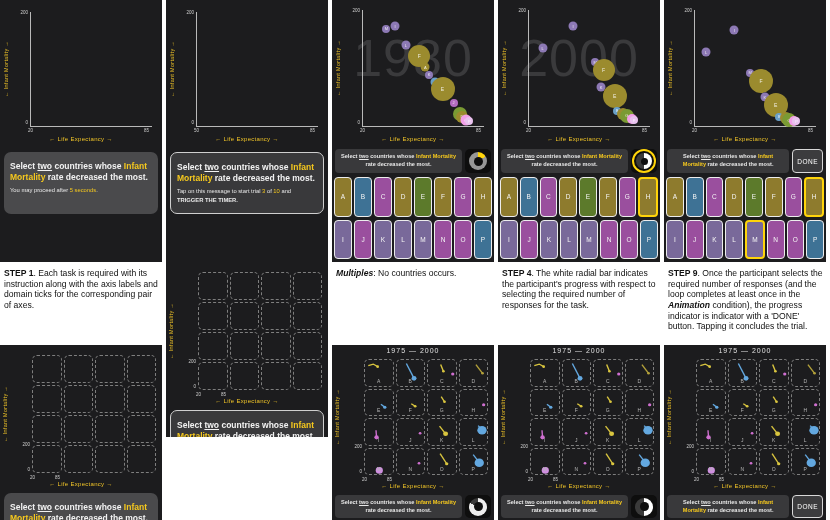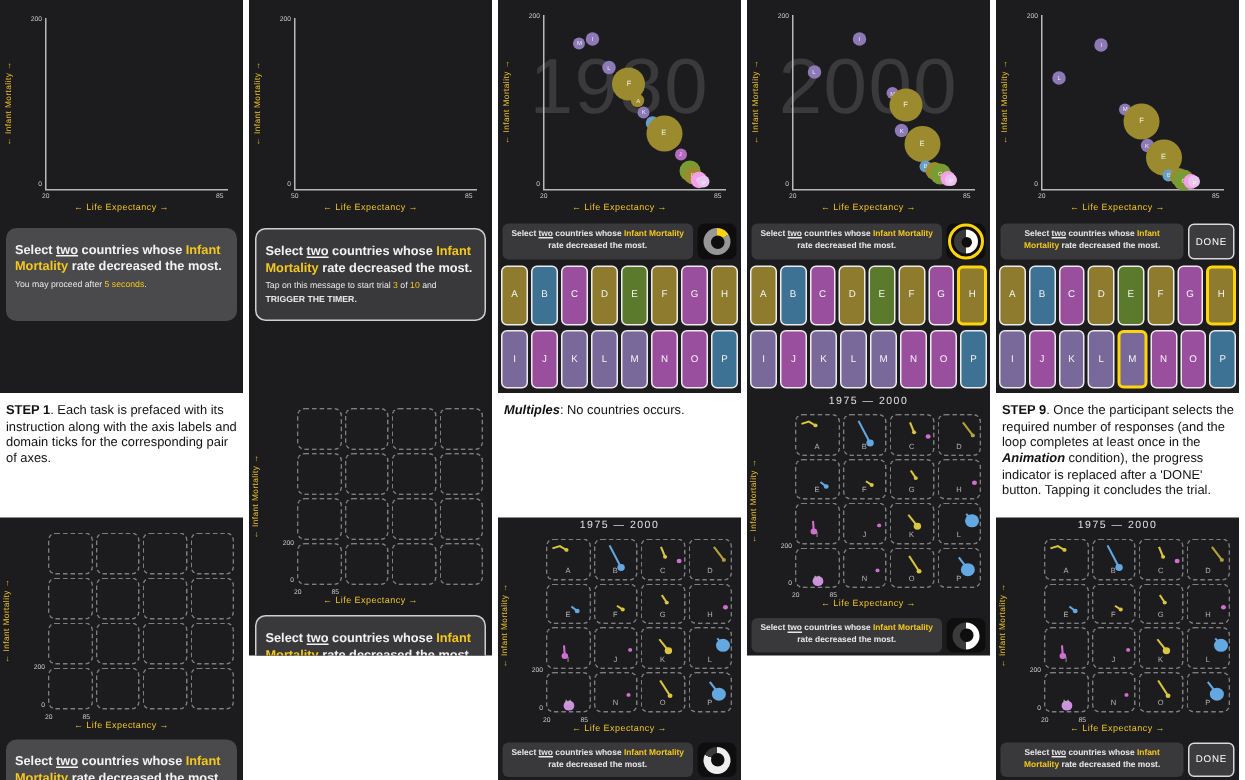--- a/index.html
+++ b/index.html
@@ -68,21 +68,21 @@
         <div class="tick" style="left: 14px; top: 10px; width: 14px; text-align: right;">200</div>
         <div class="tick" style="left: 20px; top: 120px; width: 8px; text-align: right;">0</div>
         <div class="tick" style="left: 28px; top: 128px;">20</div>
         <div class="tick" style="left: 144px; top: 128px;">85</div>
         <div class="msgbox" style="top: 152px;">
           <div class="msg-main"><span>Select </span><span class="u">two</span><span> countries whose </span><span class="y">Infant Mortality</span><span> rate decreased the most.</span></div>
           <div class="msg-sub"><span>You may proceed after </span><span class="y">5 seconds</span><span>.</span></div>
         </div>
       </div>
       <div class="caption">
-        <p><span class="b">STEP 1</span><span>. Each task is prefaced with its instruction along with the axis labels and domain ticks for the corresponding pair of axes.</span></p>
+        <p><span class="b">STEP 1</span><span>. Each task is required with its instruction along with the axis labels and domain ticks for the corresponding pair of axes.</span></p>
       </div>
       <div class="phone bottom">
         <div class="grid" style="left: 32px; top: 10px; width: 124px; height: 118px;">
           <div class="cell"></div>
           <div class="cell"></div>
           <div class="cell"></div>
           <div class="cell"></div>
           <div class="cell"></div>
           <div class="cell"></div>
           <div class="cell"></div>
@@ -385,20 +385,23 @@
             <div class="key" style="background: rgb(154, 79, 158);">J</div>
             <div class="key" style="background: rgb(121, 105, 154);">K</div>
             <div class="key" style="background: rgb(121, 105, 154);">L</div>
             <div class="key" style="background: rgb(121, 105, 154);">M</div>
             <div class="key" style="background: rgb(154, 79, 158);">N</div>
             <div class="key" style="background: rgb(154, 79, 158);">O</div>
             <div class="key" style="background: rgb(62, 114, 149);">P</div>
           </div>
         </div>
       </div>
+      <div class="caption">
+        <p><span class="b">STEP 4</span><span>. The white radial bar indicates the participant's progress with respect to selecting the required number of responses for the task.</span></p>
+      </div>
       <div class="phone bottom">
         <div class="gheader">1975 — 2000</div>
         <div class="grid" style="left: 32px; top: 14px; width: 124px; height: 116px;">
           <div class="cell">
             <svg viewBox="0 0 100 100" preserveAspectRatio="none">
               <polyline points="12,22 30,16 46,26" fill="none" stroke="#d9c53f" stroke-width="5"></polyline>
               <circle cx="46" cy="26" r="5" fill="#d9c53f"></circle>
             </svg>
             <div class="cl">A</div>
           </div>
@@ -563,21 +566,21 @@
             <div class="key" style="background: rgb(121, 105, 154);">K</div>
             <div class="key" style="background: rgb(121, 105, 154);">L</div>
             <div class="key sel" style="background: rgb(121, 105, 154);">M</div>
             <div class="key" style="background: rgb(154, 79, 158);">N</div>
             <div class="key" style="background: rgb(154, 79, 158);">O</div>
             <div class="key" style="background: rgb(62, 114, 149);">P</div>
           </div>
         </div>
       </div>
       <div class="caption">
-        <p><span class="b">STEP 9</span><span>. Once the participant selects the required number of responses (and the loop completes at least once in the </span><span class="bi">Animation</span><span> condition), the progress indicator is replaced after a 'DONE' button. Tapping it concludes the trial.</span></p>
+        <p><span class="b">STEP 9</span><span>. Once the participant selects the required number of responses (and the loop completes at least once in the </span><span class="bi">Animation</span><span> condition), the progress indicator is indicator with a 'DONE' button. Tapping it concludes the trial.</span></p>
       </div>
       <div class="phone bottom">
         <div class="gheader">1975 — 2000</div>
         <div class="grid" style="left: 32px; top: 14px; width: 124px; height: 116px;">
           <div class="cell">
             <svg viewBox="0 0 100 100" preserveAspectRatio="none">
               <polyline points="12,22 30,16 46,26" fill="none" stroke="#d9c53f" stroke-width="5"></polyline>
               <circle cx="46" cy="26" r="5" fill="#d9c53f"></circle>
             </svg>
             <div class="cl">A</div>

